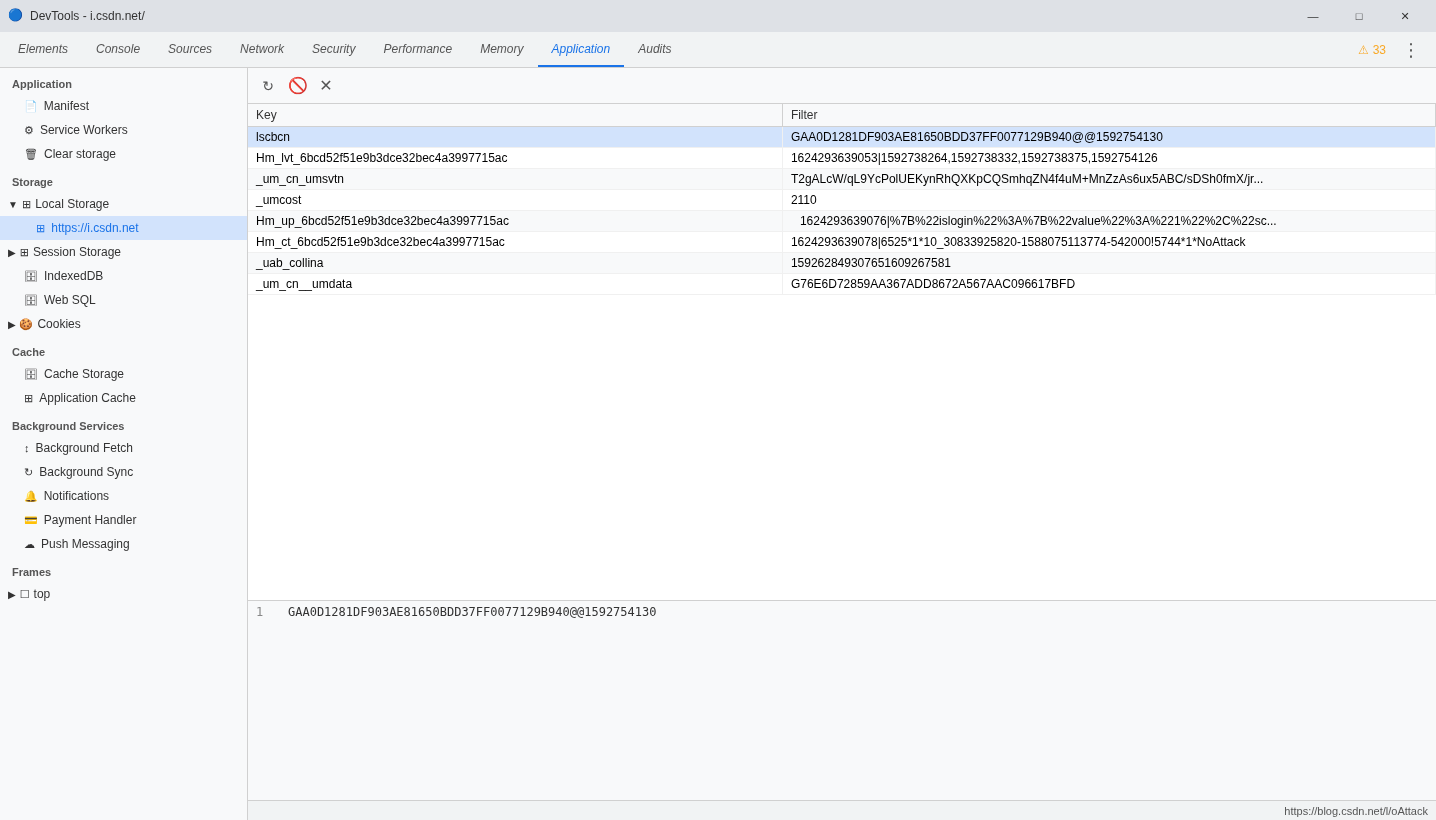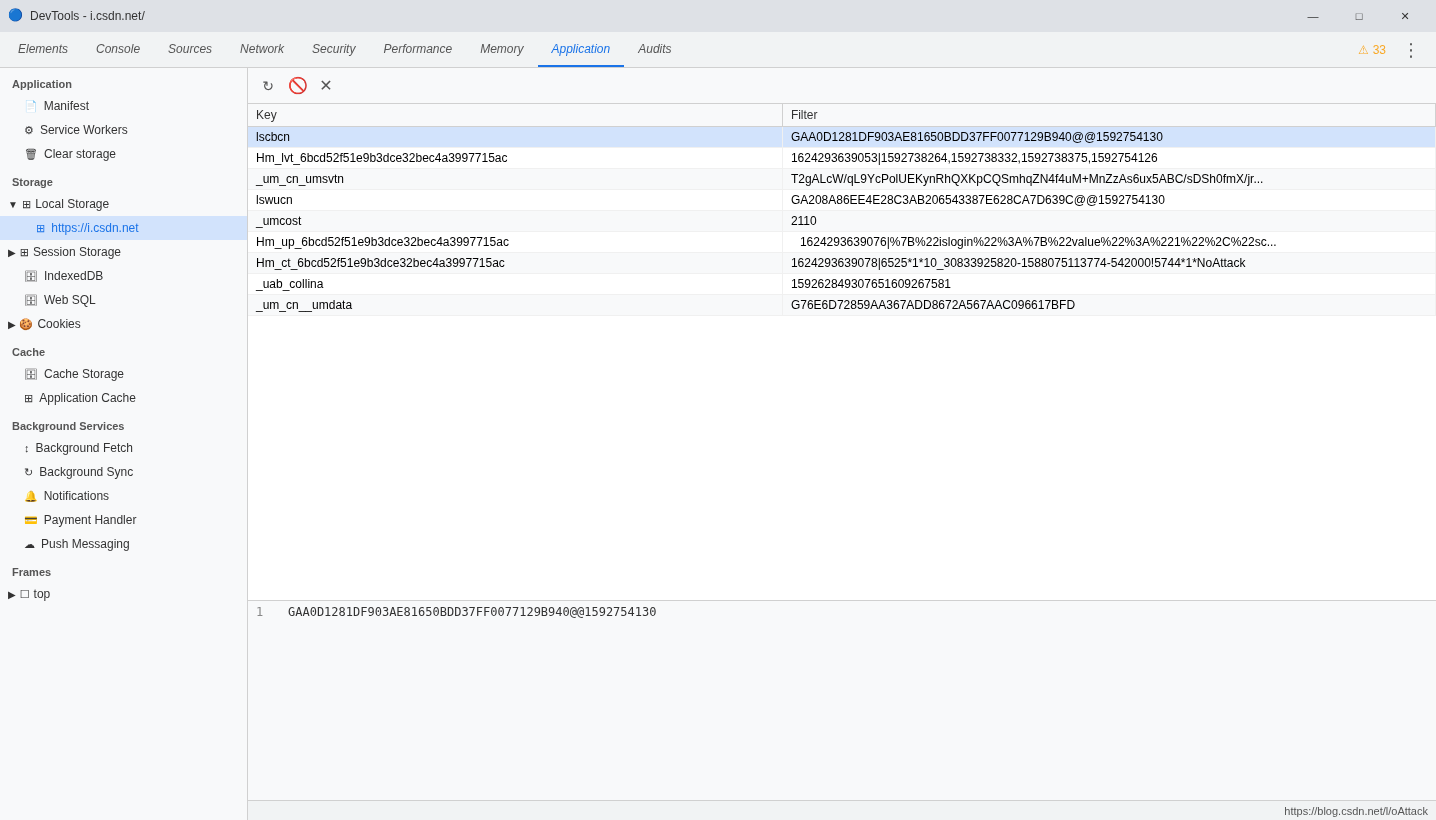--- a/index.html
+++ b/index.html
@@ -369,24 +369,20 @@
     </tr>
             <tr>
       <td class="col-key" style="max-width:400px;">Hm_lvt_6bcd52f51e9b3dce32bec4a3997715ac</td>
       <td class="col-value" style="max-width:600px;">1624293639053|1592738264,1592738332,1592738375,1592754126</td>
     </tr>
             <tr>
       <td class="col-key" style="max-width:400px;">_um_cn_umsvtn</td>
       <td class="col-value" style="max-width:600px;">T2gALcW/qL9YcPolUEKynRhQXKpCQSmhqZN4f4uM+MnZzAs6ux5ABC/sDSh0fmX/jr...</td>
     </tr>
             <tr>
-      <td class="col-key" style="max-width:400px;">lswucn</td>
-      <td class="col-value" style="max-width:600px;">GA208A86EE4E28C3AB206543387E628CA7D639C@@1592754130</td>
-    </tr>
-            <tr>
       <td class="col-key" style="max-width:400px;">_umcost</td>
       <td class="col-value" style="max-width:600px;">2110</td>
     </tr>
             <tr>
       <td class="col-key" style="max-width:400px;">Hm_up_6bcd52f51e9b3dce32bec4a3997715ac</td>
       <td class="col-value" style="max-width:600px;padding-left:17px;">1624293639076|%7B%22islogin%22%3A%7B%22value%22%3A%221%22%2C%22sc...</td>
     </tr>
             <tr>
       <td class="col-key" style="max-width:400px;">Hm_ct_6bcd52f51e9b3dce32bec4a3997715ac</td>
       <td class="col-value" style="max-width:600px;">1624293639078|6525*1*10_30833925820-1588075113774-542000!5744*1*NoAttack</td>

